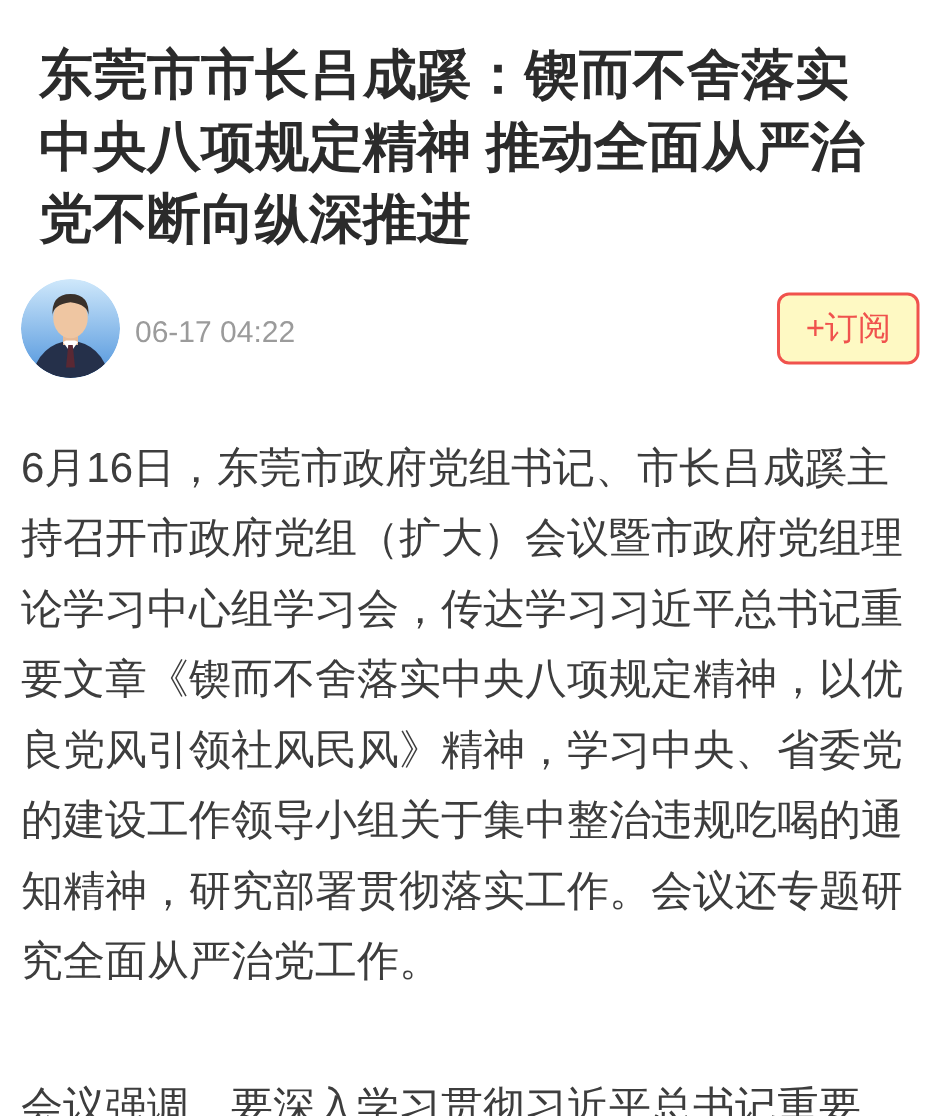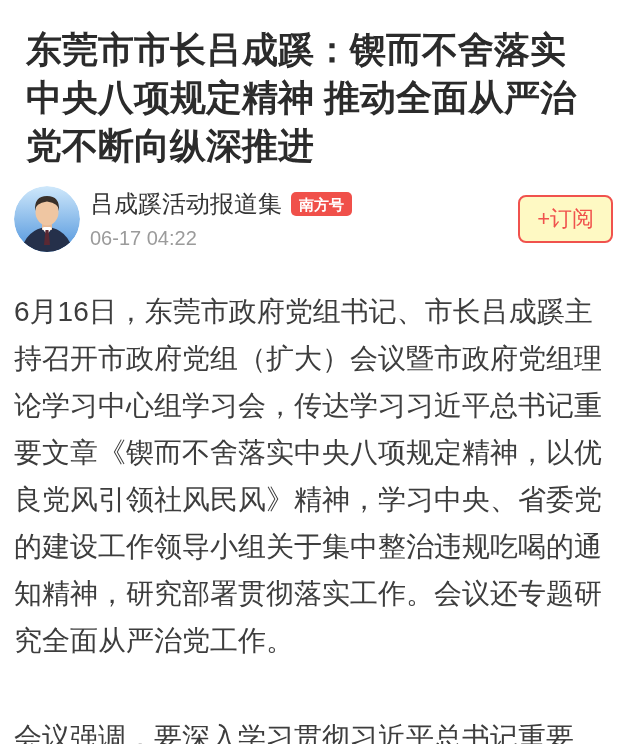--- a/index.html
+++ b/index.html
@@ -109,24 +109,20 @@
           <rect x="28" y="34" width="10" height="10" fill="#e7b995"></rect>
           <ellipse cx="33" cy="26" rx="11.5" ry="13.5" fill="#efc6a2"></ellipse>
           <path d="M21 25 Q20 10 33 10 Q46 10 45 25 Q45 17 33 15.5 Q21 17 21 25 Z" fill="#39302a"></path>
           <path d="M28 42 L33 49 L38 42 L36 41 L30 41 Z" fill="#ffffff"></path>
           <path d="M31.5 44 L34.5 44 L36 59 L30 59 Z" fill="#5a2833"></path>
         </g>
       </svg>
     </div>
 
     <div class="author-meta">
-      <div class="author-line">
-        <span class="author-name">吕成蹊活动报道集</span>
-        <span class="badge">南方号</span>
-      </div>
       <div class="time">06-17 04:22</div>
     </div>
 
     <button class="subscribe-btn">+订阅</button>
   </div>
 
   <div class="body-text">
     <p>6月16日，东莞市政府党组书记、市长吕成蹊主持召开市政府党组（扩大）会议暨市政府党组理论学习中心组学习会，传达学习习近平总书记重要文章《锲而不舍落实中央八项规定精神，以优良党风引领社风民风》精神，学习中央、省委党的建设工作领导小组关于集中整治违规吃喝的通知精神，研究部署贯彻落实工作。会议还专题研究全面从严治党工作。</p>
     <p>会议强调，要深入学习贯彻习近平总书记重要</p>
   </div>

